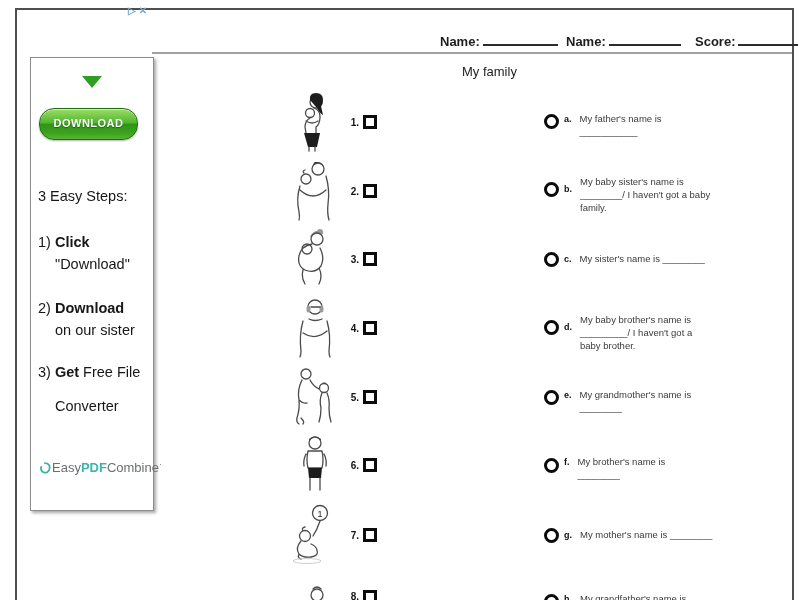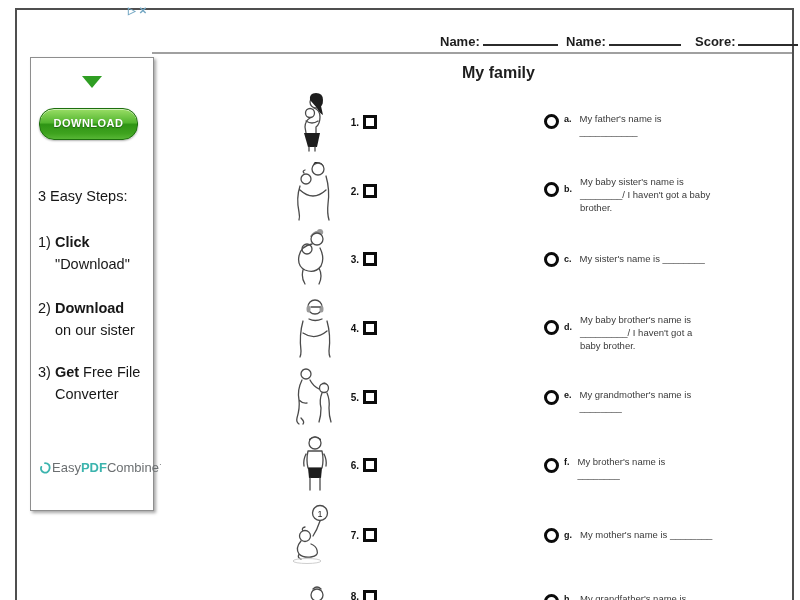--- a/index.html
+++ b/index.html
@@ -28,21 +28,21 @@
   .step-line1{position:absolute;left:0;}
   .step-line2{position:absolute;left:17px;}
   .ad-logo{position:absolute;left:8px;top:402px;font-size:13px;color:#6b6f71;white-space:nowrap;text-align:center;}
   .ad-logo .teal{color:#3cb4ae;font-weight:bold;}
   .ad-logo .tm{font-size:8px;vertical-align:super;}
   .logo-glyph{vertical-align:-2px;margin-right:1px;}
 
   
   .hfield{position:absolute;top:33px;font-size:13px;font-weight:bold;color:#1d1d1d;white-space:nowrap;margin-left:13px;}
   .hline{display:inline-block;height:11px;border-bottom:2px solid #2b2b2b;margin-left:3px;}
-  .ws-title{position:absolute;left:437px;top:64px;font-size:16px;font-weight:bold;color:#1d1d1d;padding-left:25px;}
+  .ws-title{position:absolute;left:437px;top:64px;font-size:13px;font-weight:normal;color:#1d1d1d;padding-left:25px;}
 
   
   .q-row{position:absolute;left:289px;display:flex;align-items:center;height:62px;}
   .q-row svg{width:52px;height:62px;flex:0 0 52px;}
   .q-num{width:18px;text-align:right;font-size:10px;font-weight:bold;color:#111;margin-right:4px;}
   .q-box{width:8px;height:8px;border:3px solid #0b0b0b;background:#fff;cursor:pointer;}
   .q-row.r8{align-items:flex-start;}
   .q-row.r8 .q-num{margin-top:6px;}
   .q-row.r8 .q-box{margin-top:5px;}
 
@@ -71,21 +71,21 @@
     <div class="ad-arrow"></div>
     <div class="dl-btn">DOWNLOAD</div>
 
     <div class="ad-steps">
       <span class="step-line1" style="top:0">3 Easy Steps:</span>
       <span class="step-line1" style="top:46px"><span>1) </span><b>Click</b><span></span></span>
       <span class="step-line2" style="top:68px">"Download"</span>
       <span class="step-line1" style="top:112px"><span>2) </span><b>Download</b><span></span></span>
       <span class="step-line2" style="top:134px">on our sister</span>
       <span class="step-line1" style="top:176px"><span>3) </span><b>Get</b><span> Free File</span></span>
-      <span class="step-line2" style="top:198px">Converter</span>
+      <span class="step-line2" style="top:210px">Converter</span>
     </div>
 
     <div class="ad-logo"><svg class="logo-glyph" width="12" height="12" viewBox="0 0 12 12">
           <path d="M6 1.2 C9.4 1.2 11 3.4 10.6 6.4 C10.2 9.6 7.4 11.3 4.7 10.4 C2.4 9.6 1.4 7.2 2.3 4.9" fill="none" stroke="#3cb4ae" stroke-width="1.8" stroke-linecap="round"></path>
         </svg><span>Easy</span><span class="teal">PDF</span><span>Combine</span><span class="tm">·</span></div>
   </div>
 
   <div class="hfield" style="left:427px"><span>Name:</span><span class="hline" style="width:75px"></span></div>
   <div class="hfield" style="left:553px"><span>Name:</span><span class="hline" style="width:72px"></span></div>
   <div class="hfield" style="left:682px"><span>Score:</span><span class="hline" style="width:60px"></span></div>
@@ -198,21 +198,21 @@
         <span></span>
     </div>
   </div>
 
   <div class="opt-row" style="top:175px">
     <div class="opt-circle" style="margin-top:7px"></div>
     <span class="opt-letter" style="margin-top:9px">b.</span>
     <div class="opt-text">
       <span>My baby sister's name is</span>
         <span>________/ I haven't got a baby</span>
-        <span>brother.</span>
+        <span>family.</span>
     </div>
   </div>
 
   <div class="opt-row" style="top:252px">
     <div class="opt-circle"></div>
     <span class="opt-letter">c.</span>
     <div class="opt-text">
       <span>My sister's name is ________</span>
         <span></span>
         <span></span>

